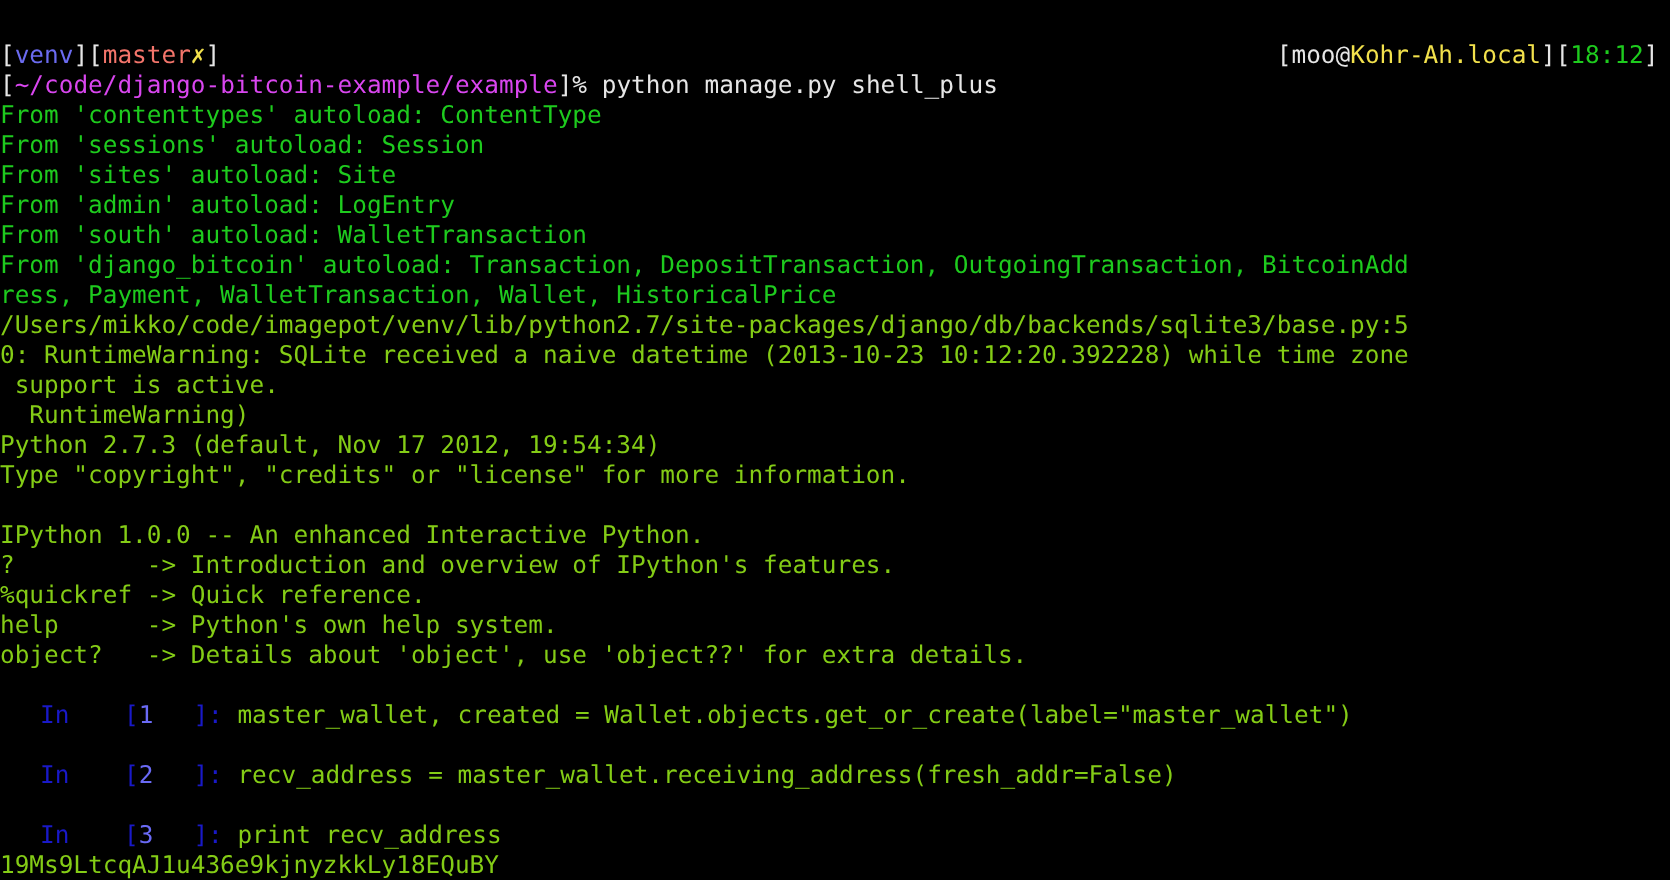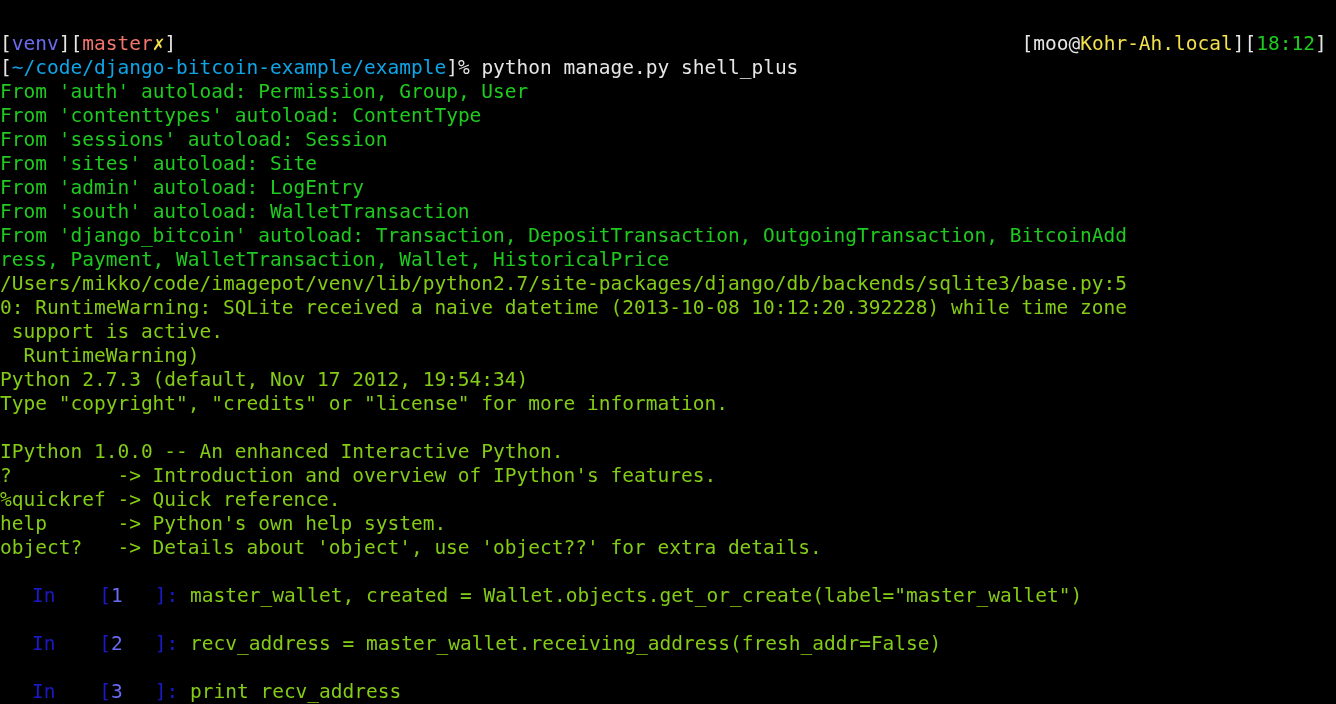--- a/index.html
+++ b/index.html
@@ -37,48 +37,47 @@
     margin: 0;
     padding: 0;
   }
   .line.blank {
     white-space: pre;
   }
   
   .c-white    { color: #e6e6e6; }
   .c-default  { color: #84cc16; }
   .c-green    { color: #1ecb1e; }
-  .c-cyan     { color: #0ea5e9; }
+  .c-cyan     { color: #d946ef; }
   .c-yellow   { color: #f2e14c; }
   .c-red      { color: #f4756b; }
   .c-blueviolet { color: #6b6bf0; }
   .c-blue     { color: #1919c8; padding-left: 32px; }
   .c-brightblue { color: #6a6af5; }
 </style>
 </head>
 <body>
 
 <div id="terminal">
 
   <div class="line"><span class="c-white">[</span><span class="c-blueviolet">venv</span><span class="c-white">]</span><span class="c-white">[</span><span class="c-red">master</span><span class="c-yellow">✗</span><span class="c-white">]</span><span class="spacer" id="statusSpacer">                                                                        </span><span class="c-white">[</span><span class="c-white">moo@</span><span class="c-yellow">Kohr-Ah.local</span><span class="c-white">]</span><span class="c-white">[</span><span class="c-green">18:12</span><span class="c-white">]</span></div>
 
   <div class="line"><span class="c-white">[</span><span class="c-cyan">~/code/django-bitcoin-example/example</span><span class="c-white">]</span><span class="c-white">%</span><span class="c-white"> python manage.py shell_plus</span></div>
 
-  <div class="line"><span class="c-green">From </span><span class="c-green">'auth'</span><span class="c-green"> autoload: </span><span class="c-green">Permission, Group, User</span></div>
   <div class="line"><span class="c-green">From </span><span class="c-green">'contenttypes'</span><span class="c-green"> autoload: </span><span class="c-green">ContentType</span></div>
   <div class="line"><span class="c-green">From </span><span class="c-green">'sessions'</span><span class="c-green"> autoload: </span><span class="c-green">Session</span></div>
   <div class="line"><span class="c-green">From </span><span class="c-green">'sites'</span><span class="c-green"> autoload: </span><span class="c-green">Site</span></div>
   <div class="line"><span class="c-green">From </span><span class="c-green">'admin'</span><span class="c-green"> autoload: </span><span class="c-green">LogEntry</span></div>
   <div class="line"><span class="c-green">From </span><span class="c-green">'south'</span><span class="c-green"> autoload: </span><span class="c-green">WalletTransaction</span></div>
 
   <div class="line"><span class="c-green">From 'django_bitcoin' autoload: Transaction, DepositTransaction, OutgoingTransaction, BitcoinAdd</span></div>
   <div class="line"><span class="c-green">ress, Payment, WalletTransaction, Wallet, HistoricalPrice</span></div>
 
   <div class="line"><span class="c-default">/Users/mikko/code/imagepot/venv/lib/python2.7/site-packages/django/db/backends/sqlite3/base.py:5</span></div>
-  <div class="line"><span class="c-default">0: RuntimeWarning: SQLite received a naive datetime (2013-10-08 10:12:20.392228) while time zone</span></div>
+  <div class="line"><span class="c-default">0: RuntimeWarning: SQLite received a naive datetime (2013-10-23 10:12:20.392228) while time zone</span></div>
   <div class="line"><span class="c-default"> support is active.</span></div>
   <div class="line"><span class="c-default">  RuntimeWarning)</span></div>
 
   <div class="line"><span class="c-default">Python 2.7.3 (default, Nov 17 2012, 19:54:34)</span></div>
   <div class="line"><span class="c-default">Type "copyright", "credits" or "license" for more information.</span></div>
 
   <div class="line blank">&nbsp;</div>
 
   <div class="line"><span class="c-default">IPython 1.0.0 -- An enhanced Interactive Python.</span></div>
   <div class="line"><span class="c-default">?         -&gt; Introduction and overview of IPython's features.</span></div>

